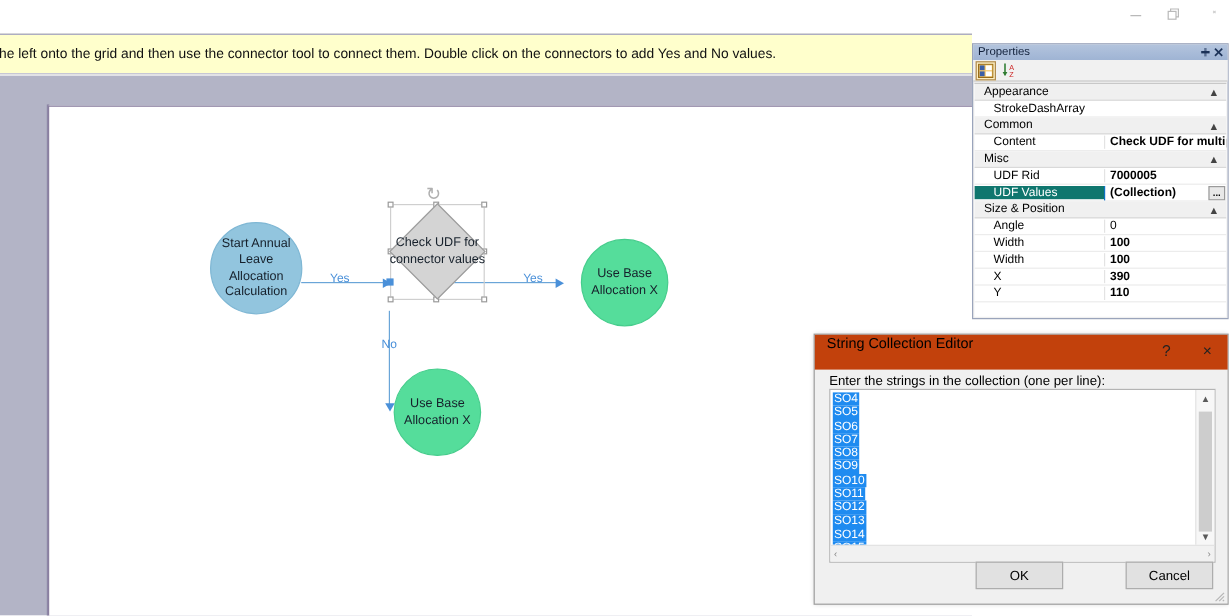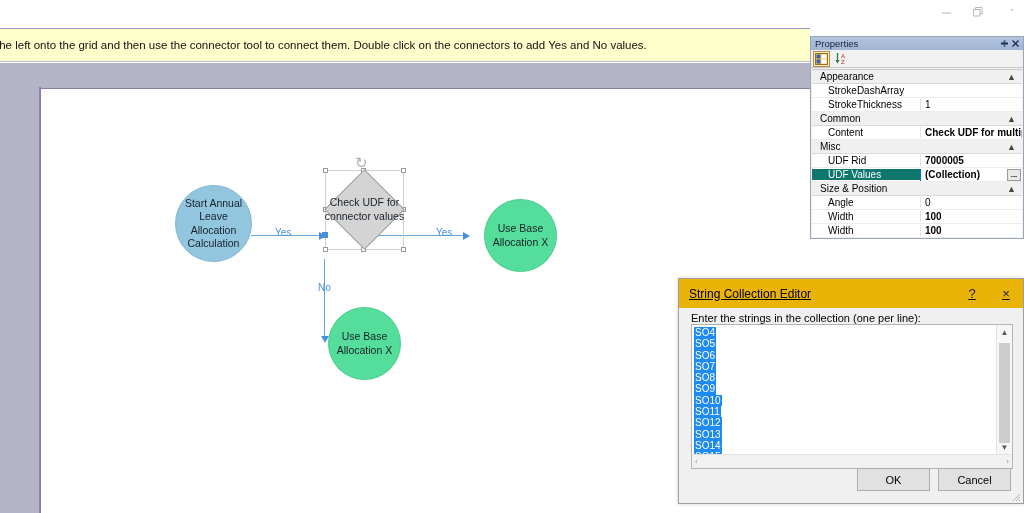--- a/index.html
+++ b/index.html
@@ -121,21 +121,21 @@
     border-left: 7px solid #4a90d9;
   }
   .arrow-d {
     position: absolute; width: 0; height: 0;
     border-left: 4px solid transparent; border-right: 4px solid transparent;
     border-top: 7px solid #4a90d9;
   }
 
   
   .props {
-    position: absolute; left: 810px; top: 36px; width: 214px; height: 203px;
+    position: absolute; left: 810px; top: 36px; width: 214px; height: 230px;
     background: #f0f0f0;
     border: 1px solid #9aa4bb;
   }
   .props-title {
     height: 13px;
     background: linear-gradient(#b3c4dd, #9fb4d4);
     display: flex; align-items: center;
     padding: 0 2px 0 4px;
     font-size: 9.5px; color: #11203a;
   }
@@ -188,22 +188,22 @@
   }
 
   
   .dialog {
     position: absolute; left: 678px; top: 278px; width: 346px; height: 226px;
     background: #f0f0f0;
     border: 1px solid #9e9e9e;
     box-shadow: 0 0 4px rgba(0,0,0,0.18);
   }
   .dlg-title {
-    height: 29px; display: flex; align-items: center;
-    padding-left: 10px; background: #eab308; text-decoration: underline;
+    height: 29px; display: flex; align-items: flex-start;
+    padding-left: 10px; background: #c2410c;
   }
   .dlg-title .txt { font-size: 12px; color: #000; flex: 1; }
   .dlg-btn {
     width: 34px; height: 26px; display: flex; align-items: center; justify-content: center;
     font-size: 13px; color: #222;
   }
   .dlg-prompt {
     padding: 4px 0 5px 12px; font-size: 11px; color: #000;
   }
   .dlg-field {
@@ -239,21 +239,21 @@
     padding: 0 3px; font-size: 8px; color: #8a8a8a;
   }
   .dlg-actions {
     position: absolute; right: 12px; bottom: 12px;
     display: flex; gap: 8px;
   }
   .dlg-action {
     width: 73px; height: 23px;
     background: #e1e1e1; border: 1px solid #adadad;
     display: flex; align-items: center; justify-content: center;
-    font-size: 11px; color: #000;
+    font-size: 11px; color: #000; margin-left: 44px;
   }
   .dlg-grip {
     position: absolute; right: 2px; bottom: 1px; width: 12px; height: 12px;
     color: #b0b0b0;
   }
 </style>
 </head>
 <body>
 
 <div id="root">
@@ -376,24 +376,20 @@
     </div>
     <div class="props-grid">
 
       <div class="cat-row">
         <span>Appearance</span>
         <span class="chev">▲</span>
       </div>
       <div class="prop-row">
         <span class="prop-name">StrokeDashArray</span>
         <span class="prop-val"></span>
-      </div>
-      <div class="prop-row">
-        <span class="prop-name">StrokeThickness</span>
-        <span class="prop-val">1</span>
       </div>
 
       <div class="cat-row">
         <span>Common</span>
         <span class="chev">▲</span>
       </div>
       <div class="prop-row">
         <span class="prop-name">Content</span>
         <span class="prop-val bold">Check UDF for multiple ...</span>
       </div>

